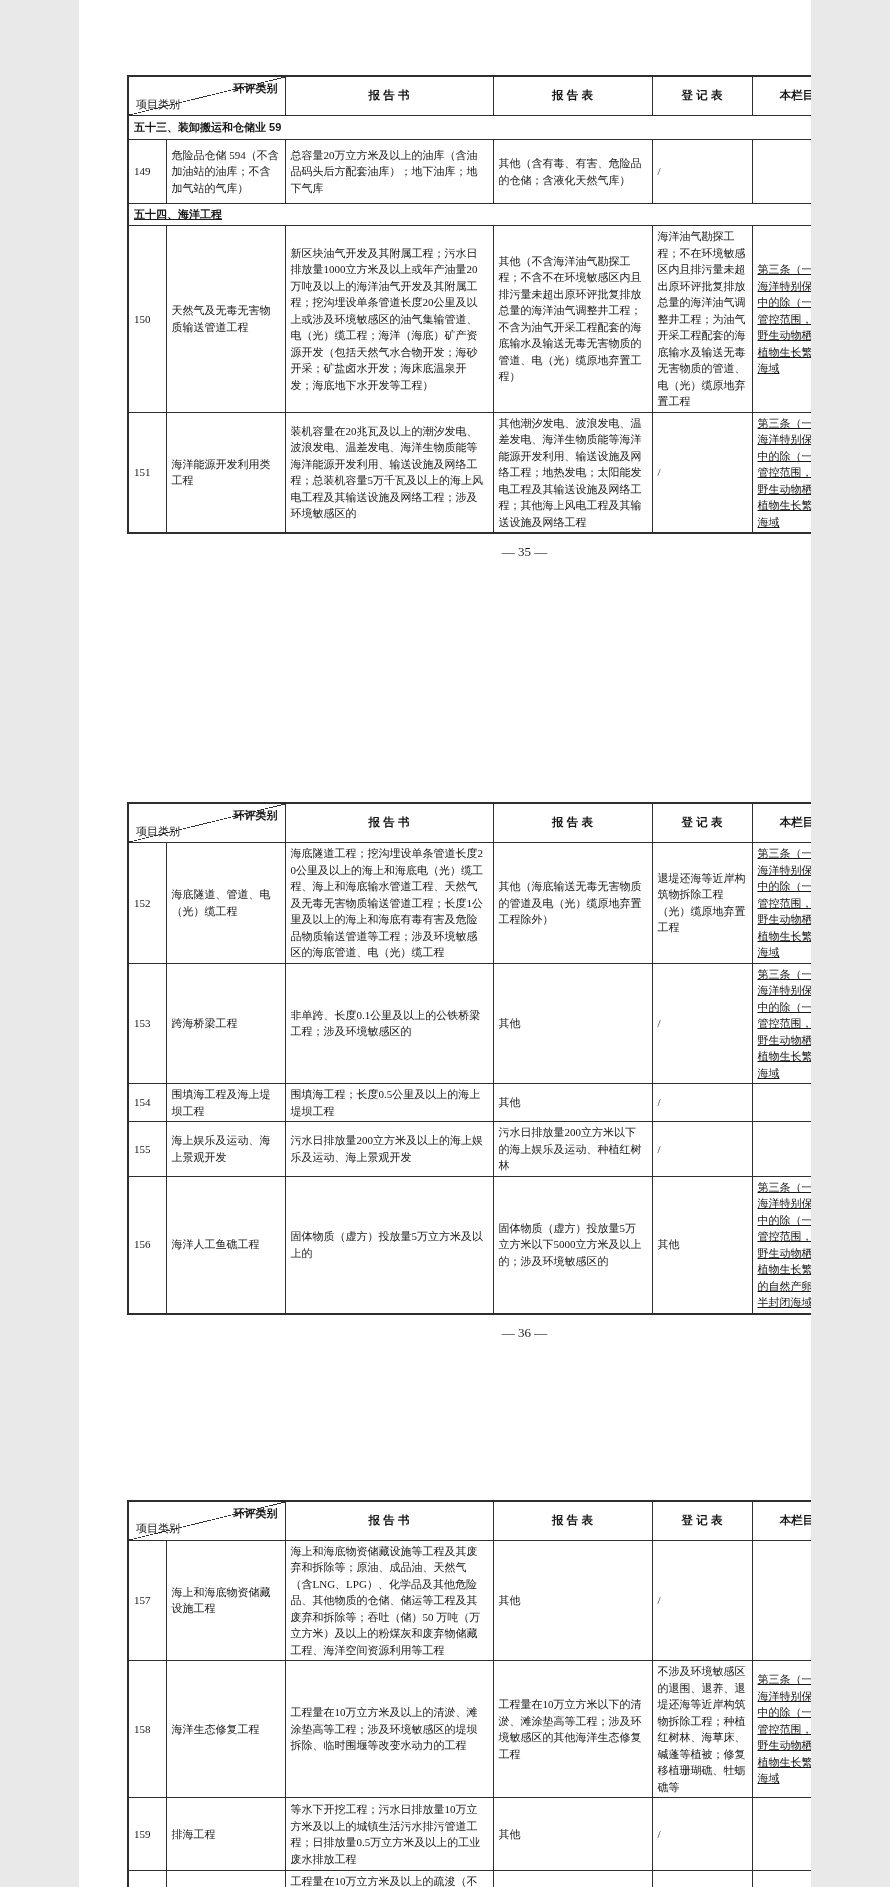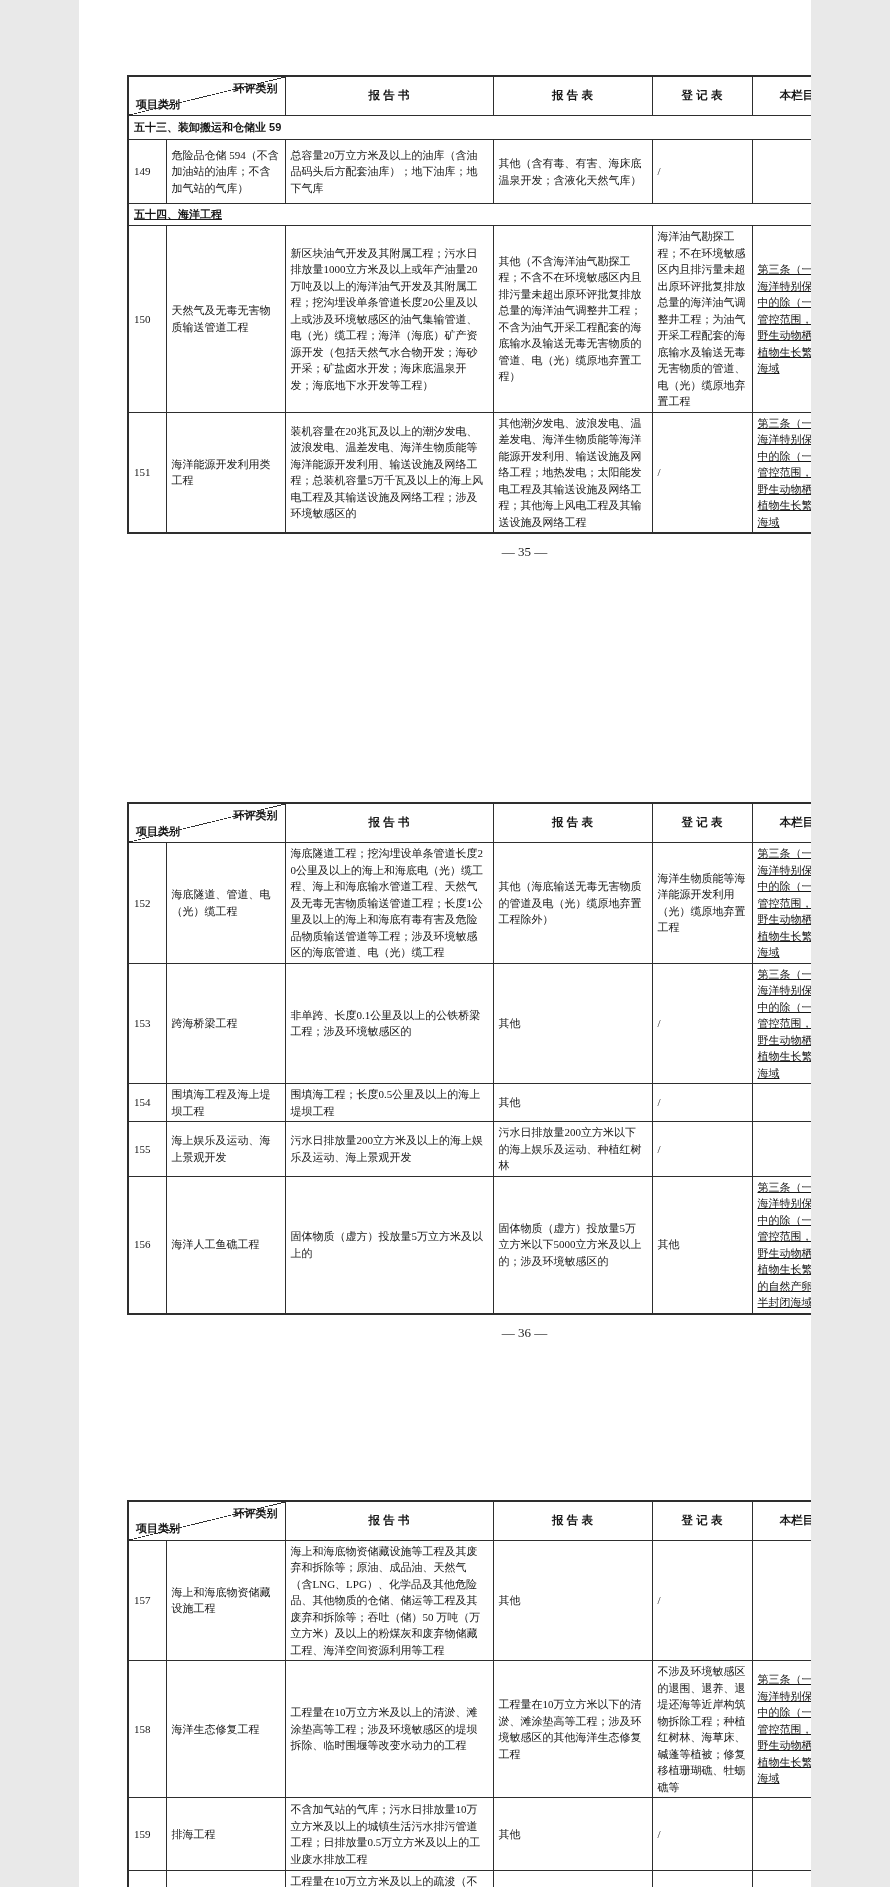--- a/index.html
+++ b/index.html
@@ -47,21 +47,21 @@
     background:
       linear-gradient(to bottom right,
         transparent 49.5%, #2e2e2e 49.5%, #2e2e2e 50.6%, transparent 50.6%);
   }
   th.corner .corner-top{
     position:absolute; top:3px; right:7px;
     font-size:11px; font-weight:bold;
   }
   th.corner .corner-bottom{
     position:absolute; bottom:3px; left:7px;
-    font-size:11px; font-weight:bold;margin-top:45px;
+    font-size:11px; font-weight:normal;margin-top:45px;
   }
   td.section-cell{
     font-family:"Liberation Sans","DejaVu Sans",sans-serif;
     font-weight:bold;
     font-size:11.5px;
     padding:3px 7px;
   }
   td.cell-no{ text-align:center; padding:2px 1px; }
   td.cell-reg{ font-size:10px; line-height:1.35; }
   td.cell-sens{ font-size:10.5px; line-height:1.4;text-decoration:underline; }
@@ -105,21 +105,21 @@
       </tr>
     </thead>
     <tbody>
         <tr style="height: 24px; padding-left: 20px;">
           <td colspan="6" class="section-cell">五十三、装卸搬运和仓储业 59</td>
         </tr>
         <tr style="height: 64px;">
           <td class="cell-no">149</td>
           <td class="cell-cat">危险品仓储 594（不含加油站的油库；不含加气站的气库）</td>
           <td class="cell-book">总容量20万立方米及以上的油库（含油品码头后方配套油库）；地下油库；地下气库</td>
-          <td class="cell-form">其他（含有毒、有害、海床底温泉开发；含液化天然气库）</td>
+          <td class="cell-form">其他（含有毒、有害、危险品的仓储；含液化天然气库）</td>
           <td class="cell-reg">/</td>
           <td class="cell-sens"></td>
         </tr>
         <tr style="height: 22px; text-decoration: underline;">
           <td colspan="6" class="section-cell">五十四、海洋工程</td>
         </tr>
         <tr style="height: 123px;">
           <td class="cell-no">150</td>
           <td class="cell-cat">天然气及无毒无害物质输送管道工程</td>
           <td class="cell-book">新区块油气开发及其附属工程；污水日排放量1000立方米及以上或年产油量20万吨及以上的海洋油气开发及其附属工程；挖沟埋设单条管道长度20公里及以上或涉及环境敏感区的油气集输管道、电（光）缆工程；海洋（海底）矿产资源开发（包括天然气水合物开发；海砂开采；矿盐卤水开发；海床底温泉开发；海底地下水开发等工程）</td>
@@ -159,21 +159,21 @@
         <th>登 记 表</th>
         <th>本栏目环境敏感区含义</th>
       </tr>
     </thead>
     <tbody>
         <tr style="height: 115px;">
           <td class="cell-no">152</td>
           <td class="cell-cat">海底隧道、管道、电（光）缆工程</td>
           <td class="cell-book">海底隧道工程；挖沟埋设单条管道长度20公里及以上的海上和海底电（光）缆工程、海上和海底输水管道工程、天然气及无毒无害物质输送管道工程；长度1公里及以上的海上和海底有毒有害及危险品物质输送管道等工程；涉及环境敏感区的海底管道、电（光）缆工程</td>
           <td class="cell-form">其他（海底输送无毒无害物质的管道及电（光）缆原地弃置工程除外）</td>
-          <td class="cell-reg">海洋生物质能等海洋能源开发利用（光）缆原地弃置工程</td>
+          <td class="cell-reg">退堤还海等近岸构筑物拆除工程（光）缆原地弃置工程</td>
           <td class="cell-sens">第三条（一）中的自然保护区、海洋特别保护区；第三条（二）中的除（一）外的生态保护红线管控范围，海洋公园，重点保护野生动物栖息地，重点保护野生植物生长繁殖地，封闭及半封闭海域</td>
         </tr>
         <tr style="height: 87px;">
           <td class="cell-no">153</td>
           <td class="cell-cat">跨海桥梁工程</td>
           <td class="cell-book">非单跨、长度0.1公里及以上的公铁桥梁工程；涉及环境敏感区的</td>
           <td class="cell-form">其他</td>
           <td class="cell-reg">/</td>
           <td class="cell-sens">第三条（一）中的自然保护区、海洋特别保护区；第三条（二）中的除（一）外的生态保护红线管控范围，海洋公园，重点保护野生动物栖息地，重点保护野生植物生长繁殖地，封闭及半封闭海域</td>
         </tr>
@@ -239,21 +239,21 @@
           <td class="cell-no">158</td>
           <td class="cell-cat">海洋生态修复工程</td>
           <td class="cell-book">工程量在10万立方米及以上的清淤、滩涂垫高等工程；涉及环境敏感区的堤坝拆除、临时围堰等改变水动力的工程</td>
           <td class="cell-form">工程量在10万立方米以下的清淤、滩涂垫高等工程；涉及环境敏感区的其他海洋生态修复工程</td>
           <td class="cell-reg">不涉及环境敏感区的退围、退养、退堤还海等近岸构筑物拆除工程；种植红树林、海草床、碱蓬等植被；修复移植珊瑚礁、牡蛎礁等</td>
           <td class="cell-sens">第三条（一）中的自然保护区、海洋特别保护区；第三条（二）中的除（一）外的生态保护红线管控范围，海洋公园，重点保护野生动物栖息地，重点保护野生植物生长繁殖地，封闭及半封闭海域</td>
         </tr>
         <tr style="height: 73px;">
           <td class="cell-no">159</td>
           <td class="cell-cat">排海工程</td>
-          <td class="cell-book">不含加气站的气库；污水日排放量10万立方米及以上的城镇生活污水排污管道工程；日排放量0.5万立方米及以上的工业废水排放工程</td>
+          <td class="cell-book">等水下开挖工程；污水日排放量10万立方米及以上的城镇生活污水排污管道工程；日排放量0.5万立方米及以上的工业废水排放工程</td>
           <td class="cell-form">其他</td>
           <td class="cell-reg">/</td>
           <td class="cell-sens"></td>
         </tr>
         <tr style="height: 80px;">
           <td class="cell-no">160</td>
           <td class="cell-cat">其他海洋工程</td>
           <td class="cell-book">工程量在10万立方米及以上的疏浚（不含航道工程）、取土（沙）等水下开挖工程；爆破挤淤、炸礁（岩）量在0.2万立方米及以上的水下炸礁（岩）及爆破工程</td>
           <td class="cell-form">其他</td>
           <td class="cell-reg">/</td>

